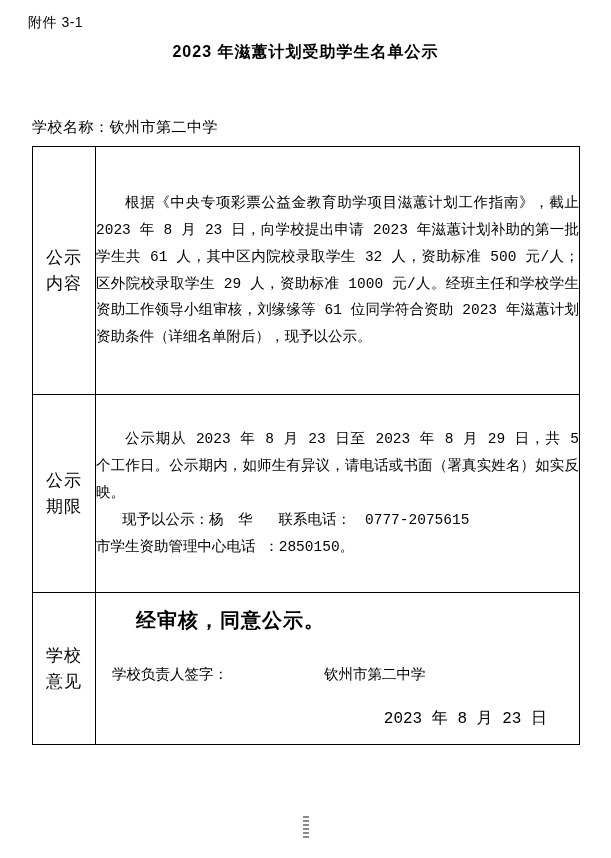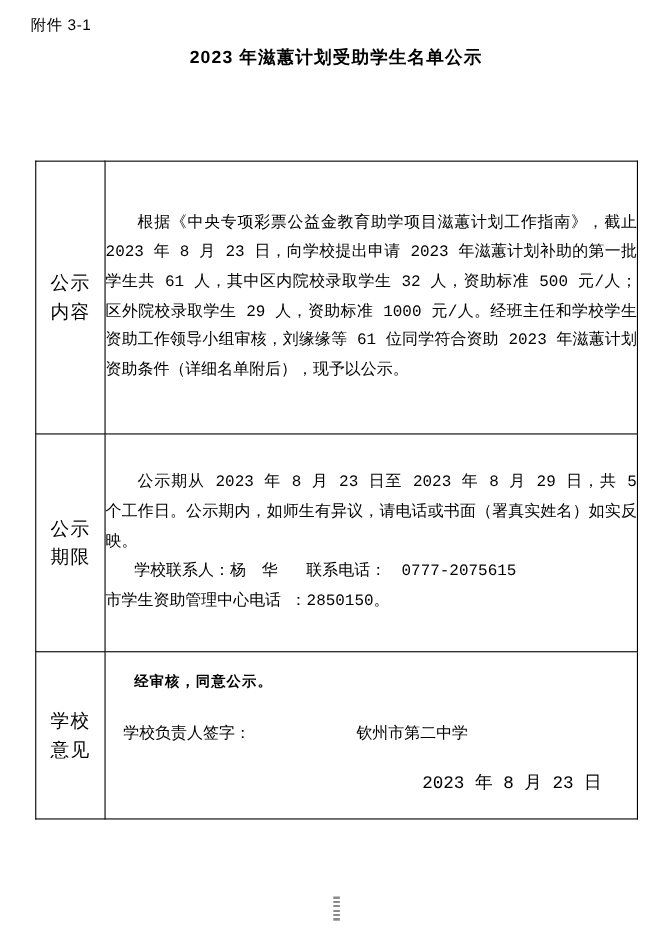--- a/index.html
+++ b/index.html
@@ -92,21 +92,21 @@
     text-align: justify;
   }
   .row-content { height: 248px; }
   .row-period  { height: 198px; }
   .row-opinion { height: 152px; }
 
   .indent2 { text-indent: 2em; }
   .para { margin: 0; }
   .opinion-heading {
     font-weight: bold;
-    font-size: 13px;
+    font-size: 20px;
     text-indent: 2em;
     margin: 0 0 22px 0;
     letter-spacing: 1px;
   }
   .sign-line {
     margin: 16px;
     font-size: 14.5px;
   }
   .sign-right {
     display: inline-block;
@@ -144,20 +144,23 @@
 </head>
 <body>
 
 <div class="page">
 
   <div class="attachment-no">附件 3-1</div>
 
   <div class="doc-title">2023 年滋蕙计划受助学生名单公示</div>
 
 
+  <div class="school-line">
+    <span class="label">学校名称：</span><span>钦州市第二中学</span>
+  </div>
 
   <table class="notice-table">
     <tbody>
         <tr class="row-content">
       <td class="row-label">
         <div>公示</div>
         <div>内容</div>
       </td>
       <td class="row-body">
         <p class="para indent2">根据《中央专项彩票公益金教育助学项目滋蕙计划工作指南》，截止 2023 年 8 月 23 日，向学校提出申请 2023 年滋蕙计划补助的第一批学生共 61 人，其中区内院校录取学生 32 人，资助标准 500 元/人；区外院校录取学生 29 人，资助标准 1000 元/人。经班主任和学校学生资助工作领导小组审核，刘缘缘等 61 位同学符合资助 2023 年滋蕙计划资助条件（详细名单附后），现予以公示。</p>
@@ -165,21 +168,21 @@
     </tr>
 
     <tr class="row-period">
       <td class="row-label">
         <div>公示</div>
         <div>期限</div>
       </td>
       <td class="row-body">
         <p class="para indent2">公示期从 2023 年 8 月 23 日至 2023 年 8 月 29 日，共 5 个工作日。公示期内，如师生有异议，请电话或书面（署真实姓名）如实反映。</p>
         <p class="para">
-          <span class="contact-gap"></span><span>学校联系人：</span><span>杨　华</span><span class="contact-gap"></span><span>联系电话：</span><span class="contact-gap-sm"></span><span>0777-2075615</span>
+          <span class="contact-gap"></span><span>现予以公示：</span><span>杨　华</span><span class="contact-gap"></span><span>联系电话：</span><span class="contact-gap-sm"></span><span>0777-2075615</span>
         </p>
         <p class="para">
           <span>市学生资助管理中心电话 ：</span><span>2850150。</span>
         </p>
       </td>
     </tr>
 
     <tr class="row-opinion">
       <td class="row-label">
         <div>学校</div>

